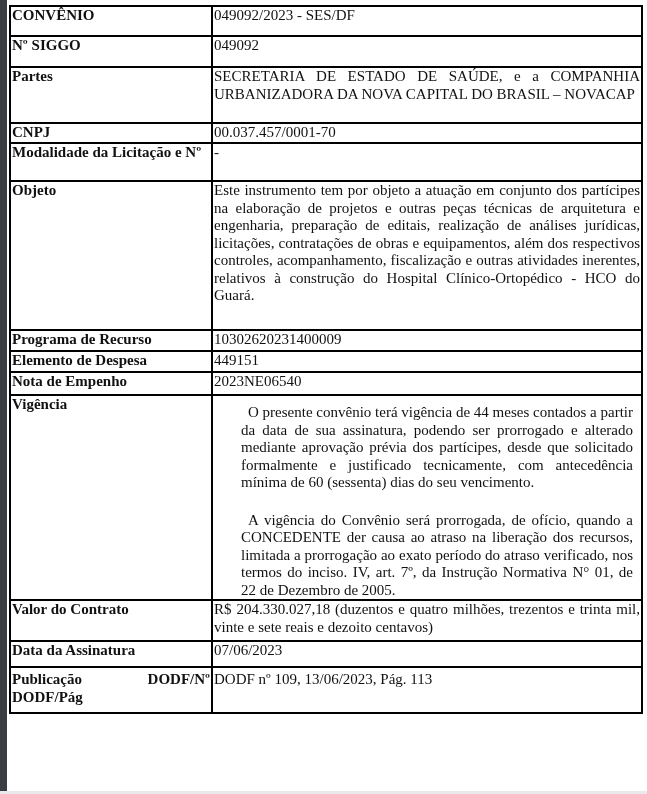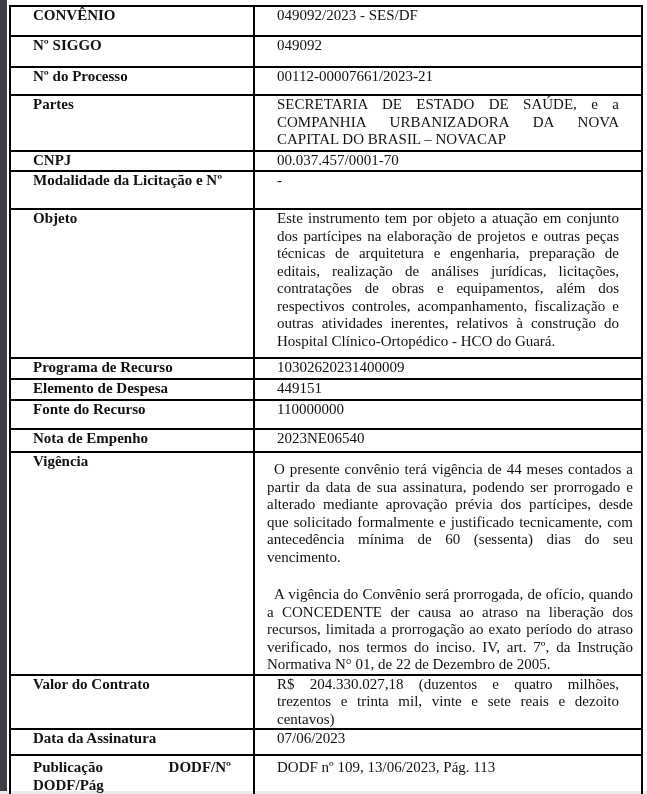--- a/index.html
+++ b/index.html
@@ -11,21 +11,21 @@
     position: absolute; left: 0; top: 0; width: 7px; height: 794px; background: #3a3d42;
   }
   .bottom-strip {
     position: absolute; left: 0; top: 791px; width: 647px; height: 3px; background: #e9eaec;
   }
   table.doc {
     position: absolute; left: 9px; top: 5px; width: 634px;
     border-collapse: collapse; table-layout: fixed;
   }
   table.doc td {
-    border: 2.5px solid #000; vertical-align: top; padding: 0 22px;
+    border: 2.5px solid #000; vertical-align: top; padding: 0 1px;
     font-size: 15px; line-height: 17.5px;
   }
   td.label {
     width: 198px; font-weight: bold; vertical-align: middle; text-align: left;
   }
   td.label.just { text-align: justify; text-align-last: left; }
   td.val { padding-top: 1px; }
   td.val.just { text-align: justify; border-radius: 13px; }
   .para { text-align: justify; text-indent: 7px; }
   .para + .para { margin-top: 20px; }
@@ -40,24 +40,20 @@
 <table class="doc">
   <tbody>
       <tr style="height:30px">
     <td class="label">CONVÊNIO</td>
     <td class="val">049092/2023 - SES/DF</td>
   </tr>
   <tr style="height:31px">
     <td class="label">Nº SIGGO</td>
     <td class="val">049092</td>
   </tr>
-  <tr style="height:28px">
-    <td class="label">Nº do Processo</td>
-    <td class="val">00112-00007661/2023-21</td>
-  </tr>
   <tr style="height:56px">
     <td class="label">Partes</td>
     <td class="val just">SECRETARIA DE ESTADO DE SAÚDE, e a COMPANHIA URBANIZADORA DA NOVA CAPITAL DO BRASIL – NOVACAP</td>
   </tr>
   <tr style="height:20px">
     <td class="label" style="vertical-align:top">CNPJ</td>
     <td class="val">00.037.457/0001-70</td>
   </tr>
   <tr style="height:38px">
     <td class="label just" style="vertical-align:top">Modalidade da Licitação e Nº</td>
@@ -68,36 +64,32 @@
     <td class="val just">Este instrumento tem por objeto a atuação em conjunto dos partícipes na elaboração de projetos e outras peças técnicas de arquitetura e engenharia, preparação de editais, realização de análises jurídicas, licitações, contratações de obras e equipamentos, além dos respectivos controles, acompanhamento, fiscalização e outras atividades inerentes, relativos à construção do Hospital Clínico-Ortopédico - HCO do Guará.</td>
   </tr>
   <tr style="height:21px">
     <td class="label">Programa de Recurso</td>
     <td class="val">10302620231400009</td>
   </tr>
   <tr style="height:21px">
     <td class="label">Elemento de Despesa</td>
     <td class="val">449151</td>
   </tr>
-  <tr style="height:29px">
-    <td class="label">Fonte do Recurso</td>
-    <td class="val">110000000</td>
-  </tr>
   <tr style="height:23px">
     <td class="label">Nota de Empenho</td>
     <td class="val">2023NE06540</td>
   </tr>
   <tr style="height:180px">
     <td class="label">Vigência</td>
-    <td class="val" style="padding:8px 8px 0 12px">
+    <td class="val" style="padding:8px 8px 0 28px">
       <div class="para">O presente convênio terá vigência de 44 meses contados a partir da data de sua assinatura, podendo ser prorrogado e alterado mediante aprovação prévia dos partícipes, desde que solicitado formalmente e justificado tecnicamente, com antecedência mínima de 60 (sessenta) dias do seu vencimento.</div>
       <div class="para">A vigência do Convênio será prorrogada, de ofício, quando a CONCEDENTE der causa ao atraso na liberação dos recursos, limitada a prorrogação ao exato período do atraso verificado, nos termos do inciso. IV, art. 7º, da Instrução Normativa N° 01, de 22 de Dezembro de 2005.</div>
     </td>
   </tr>
-  <tr style="height:51px">
+  <tr style="height:41px">
     <td class="label">Valor do Contrato</td>
     <td class="val just">R$ 204.330.027,18 (duzentos e quatro milhões, trezentos e trinta mil, vinte e sete reais e dezoito centavos)</td>
   </tr>
   <tr style="height:26px">
     <td class="label">Data da Assinatura</td>
     <td class="val">07/06/2023</td>
   </tr>
   <tr style="height:46px">
     <td class="label" style="vertical-align:top; padding-top:3px">
       <div class="pubwrap">

